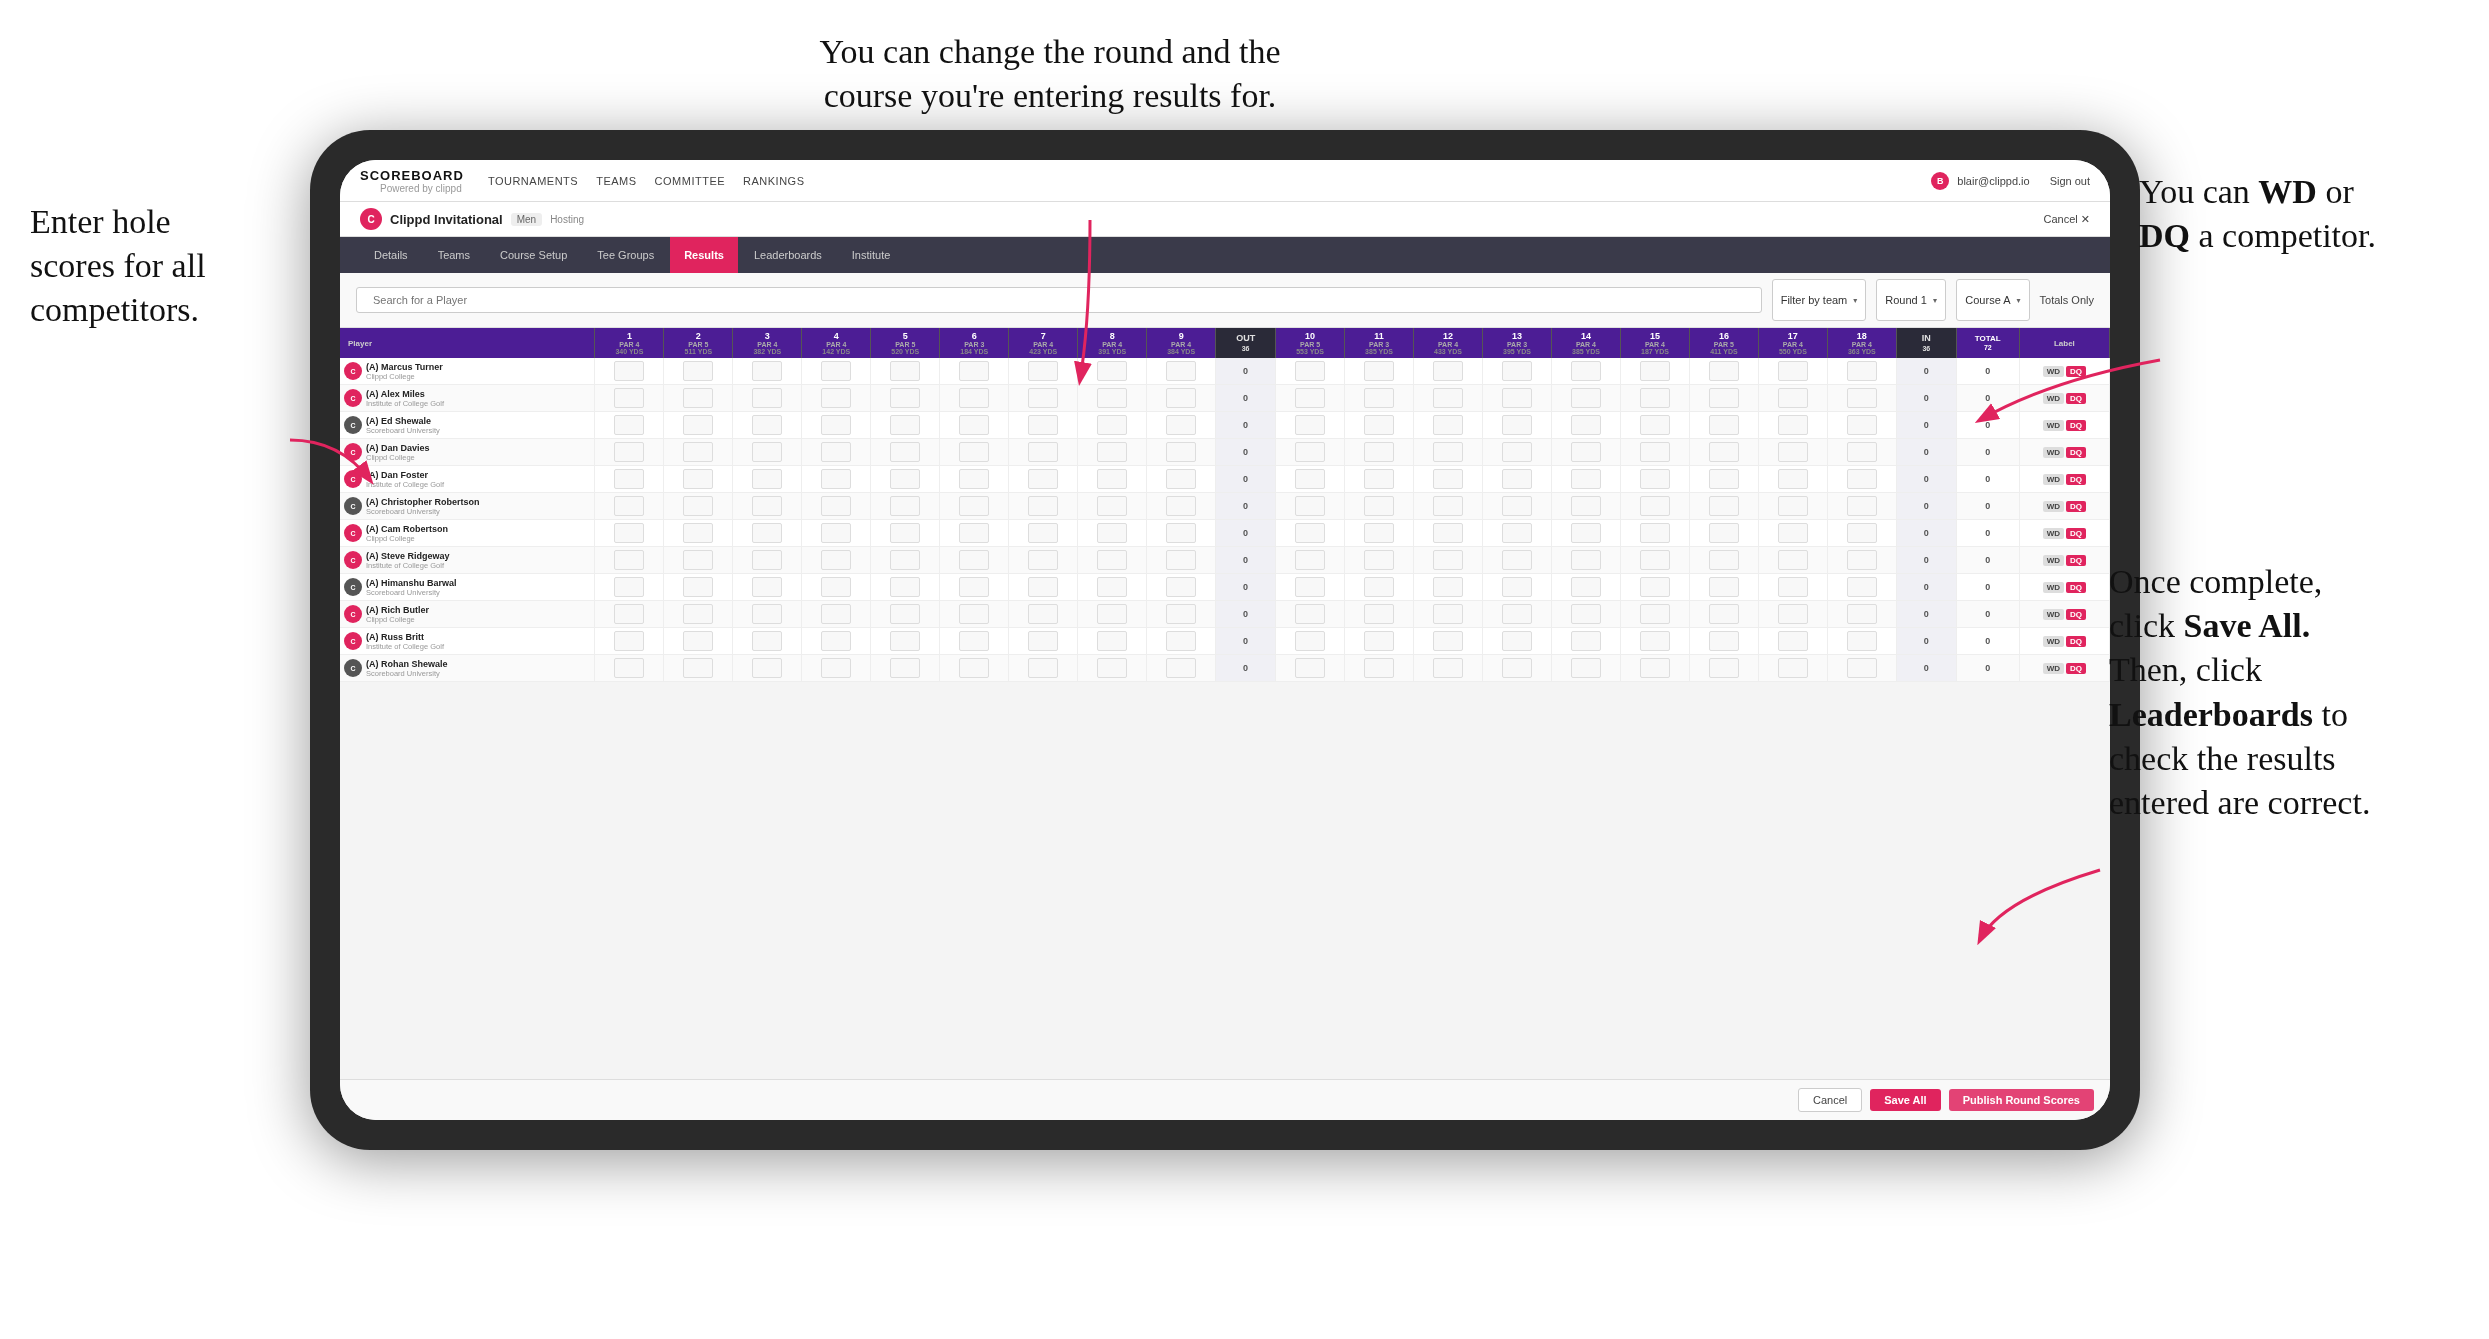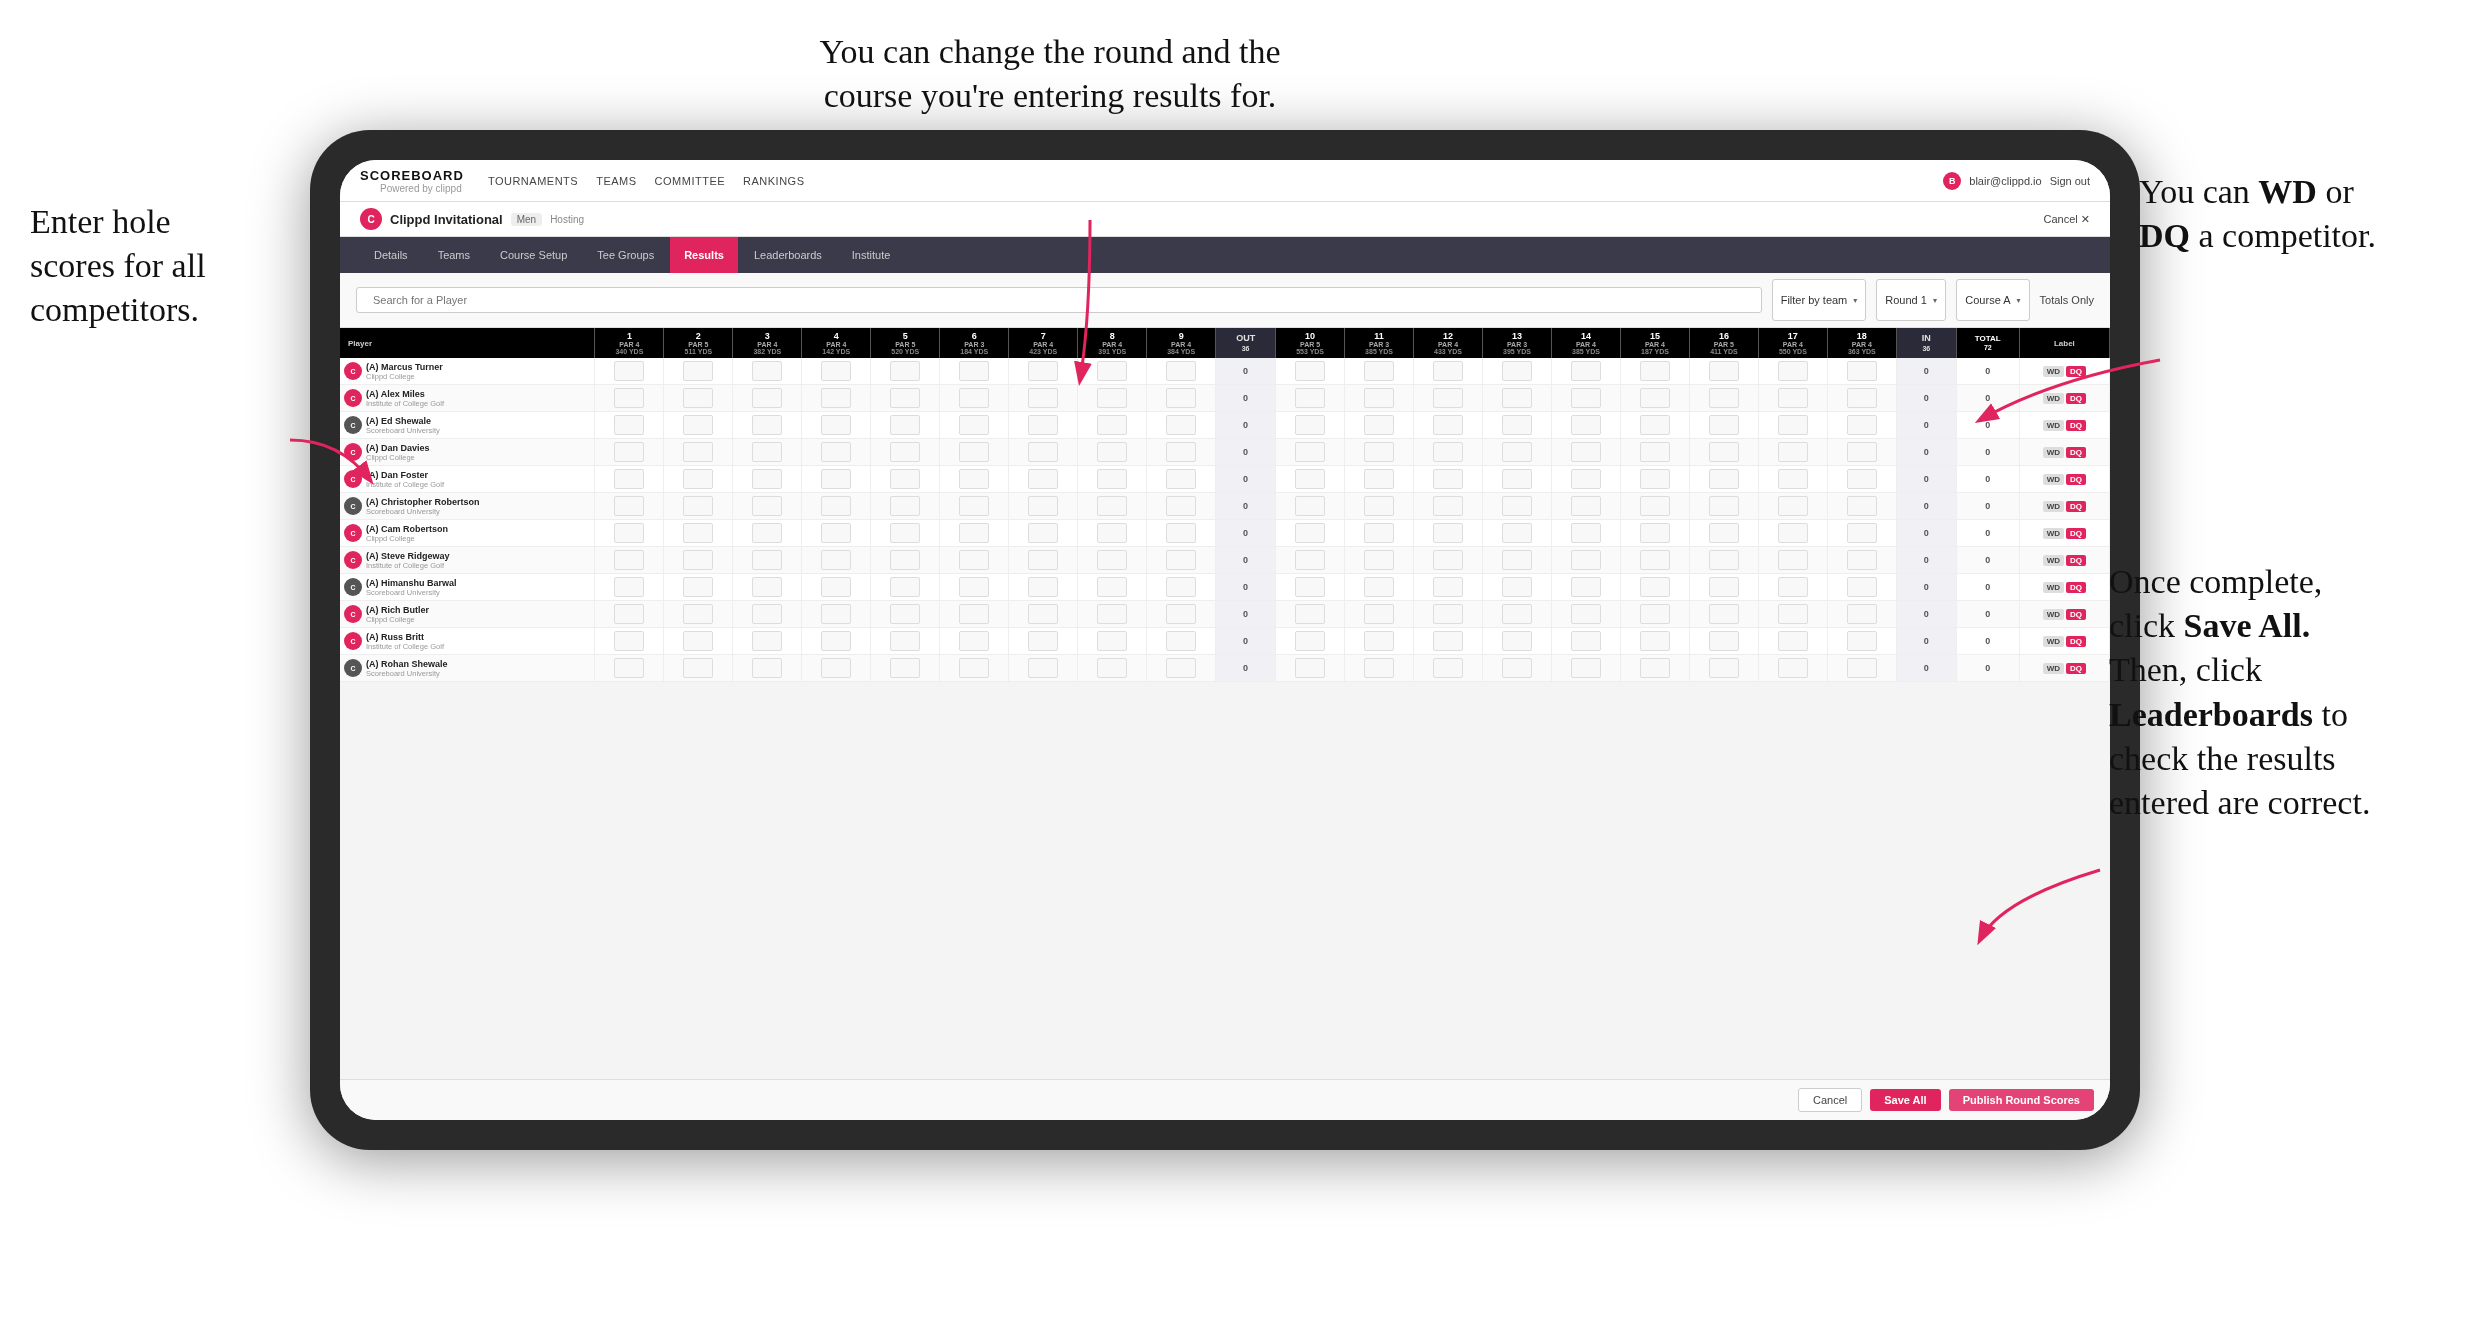--- a/index.html
+++ b/index.html
@@ -239,21 +239,21 @@
       overflow-y: auto;
       overflow-x: auto;
     }
     .score-table {
       width: 100%;
       border-collapse: collapse;
       font-size: 9px;
       min-width: 1700px;
     }
     .score-table thead tr {
-      background: #000000;
+      background: #4c1d95;
       color: #ccc;
     }
     .score-table thead th {
       padding: 3px 3px;
       text-align: center;
       font-weight: 600;
       font-size: 8px;
       border-right: 1px solid #555;
       white-space: nowrap;
     }
@@ -431,21 +431,21 @@
           <div class="nav-links">
             <span class="nav-link">TOURNAMENTS</span>
             <span class="nav-link">TEAMS</span>
             <span class="nav-link">COMMITTEE</span>
             <span class="nav-link">RANKINGS</span>
           </div>
         </div>
         <div class="top-nav-right">
           <div class="user-icon">B</div>
           <span>blair@clippd.io</span>
-          <span style="cursor:pointer;">Sign out</span>
+          <span style="cursor:pointer;margin-left:12px;">Sign out</span>
         </div>
       </div>
 
       <div class="tournament-bar">
         <div class="tournament-title-area">
           <div class="t-logo">C</div>
           <span class="t-name">Clippd Invitational</span>
           <span class="t-badge">Men</span>
           <span class="t-hosting">Hosting</span>
         </div>

